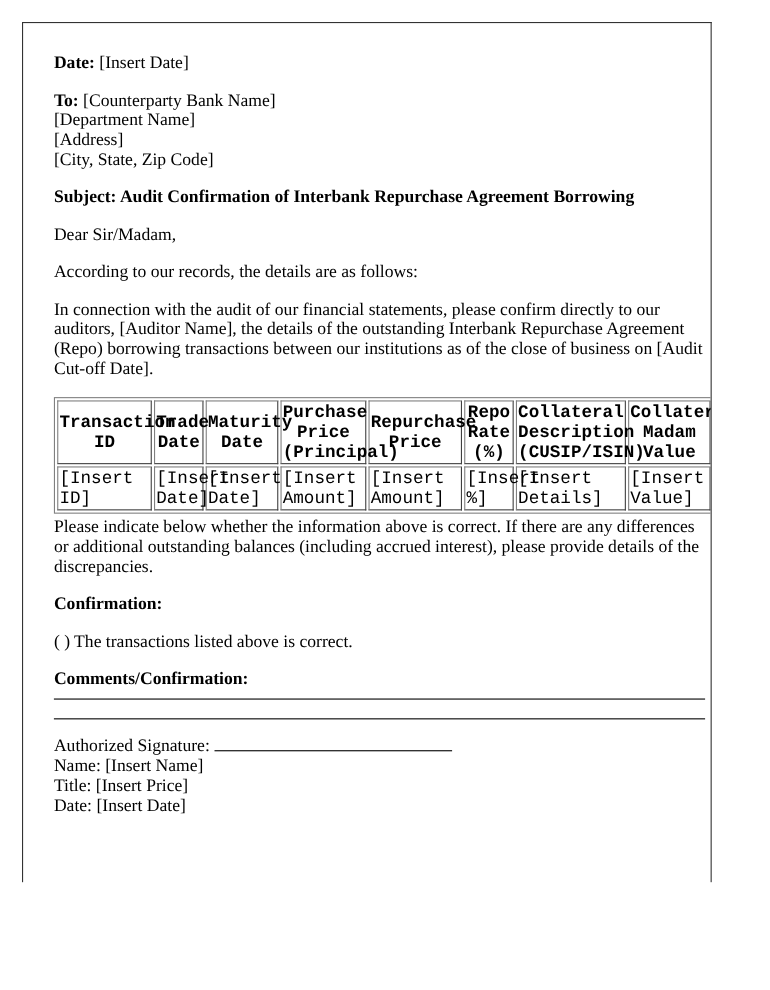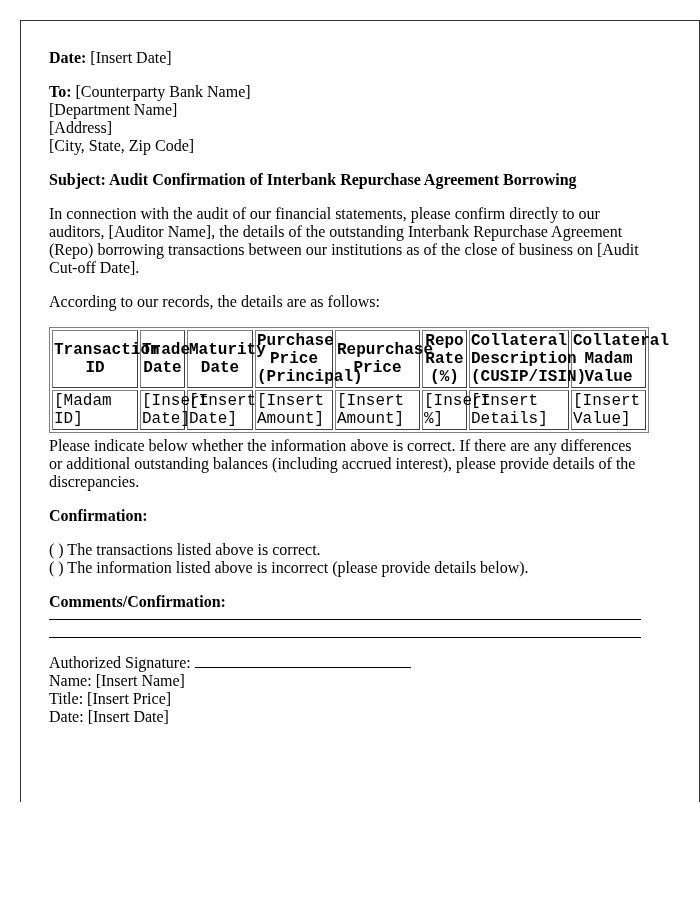--- a/index.html
+++ b/index.html
@@ -14,21 +14,21 @@
       overflow: hidden;
       font-family: "Liberation Serif", "DejaVu Serif", serif;
       font-size: 16px;
       line-height: 18px;
       color: #000;
     }
     .page {
       position: absolute;
       left: 20px;
       top: 20px;
-      width: 680px;
+      width: 627px;
       height: 782px;
       border-left: 1px solid #333;
       border-right: 1px solid #333;
       border-top: 1px solid #333;
       box-sizing: border-box;
       overflow: hidden;
     }
     .content {
       position: absolute;
       left: 28px;
@@ -94,24 +94,25 @@
     <p>
       <span class="b">To:</span>
       <span>[Counterparty Bank Name]</span><br>
       <span>[Department Name]</span><br>
       <span>[Address]</span><br>
       <span>[City, State, Zip Code]</span>
     </p>
 
     <p class="b">Subject: Audit Confirmation of Interbank Repurchase Agreement Borrowing</p>
 
+    <p>Dear Sir/Madam,</p>
+
+    <p>According to our records, the details are as follows:</p>
 
     <p>In connection with the audit of our financial statements, please confirm directly to our auditors, [Auditor Name], the details of the outstanding Interbank Repurchase Agreement (Repo) borrowing transactions between our institutions as of the close of business on [Audit Cut-off Date].</p>
-
-    <p>According to our records, the details are as follows:</p>
 
     <table class="details">
       <colgroup>
         <col style="width:86px">
         <col style="width:45px">
         <col style="width:66px">
         <col style="width:78px">
         <col style="width:85px">
         <col style="width:45px">
         <col style="width:100px">
@@ -124,39 +125,38 @@
           <th>Maturity Date</th>
           <th>Purchase Price (Principal)</th>
           <th>Repurchase Price</th>
           <th>Repo Rate (%)</th>
           <th>Collateral Description (CUSIP/ISIN)</th>
           <th>Collateral Madam Value</th>
         </tr>
       </thead>
       <tbody>
         <tr>
-          <td>[Madam ID]</td>
+          <td>[Insert ID]</td>
           <td>[Insert Date]</td>
           <td>[Insert Date]</td>
           <td>[Insert Amount]</td>
           <td>[Insert Amount]</td>
           <td>[Insert %]</td>
           <td>[Insert Details]</td>
           <td>[Insert Value]</td>
         </tr>
       </tbody>
     </table>
 
     <p>Please indicate below whether the information above is correct. If there are any differences or additional outstanding balances (including accrued interest), please provide details of the discrepancies.</p>
 
     <p class="b">Confirmation:</p>
 
     <p>
       <span>( ) The transactions listed above is correct.</span><br>
-      <span>( ) The information listed above is incorrect (please provide details below).</span>
     </p>
 
     <p class="b" style="margin-bottom:8px">Comments/Confirmation:</p>
 
     <div class="line" style="margin-bottom:17px"></div>
     <div class="line" style="margin-bottom:16px"></div>
 
     <p>
       <span>Authorized Signature: </span><span class="sig-line"></span><br>
       <span>Name: [Insert Name]</span><br>

